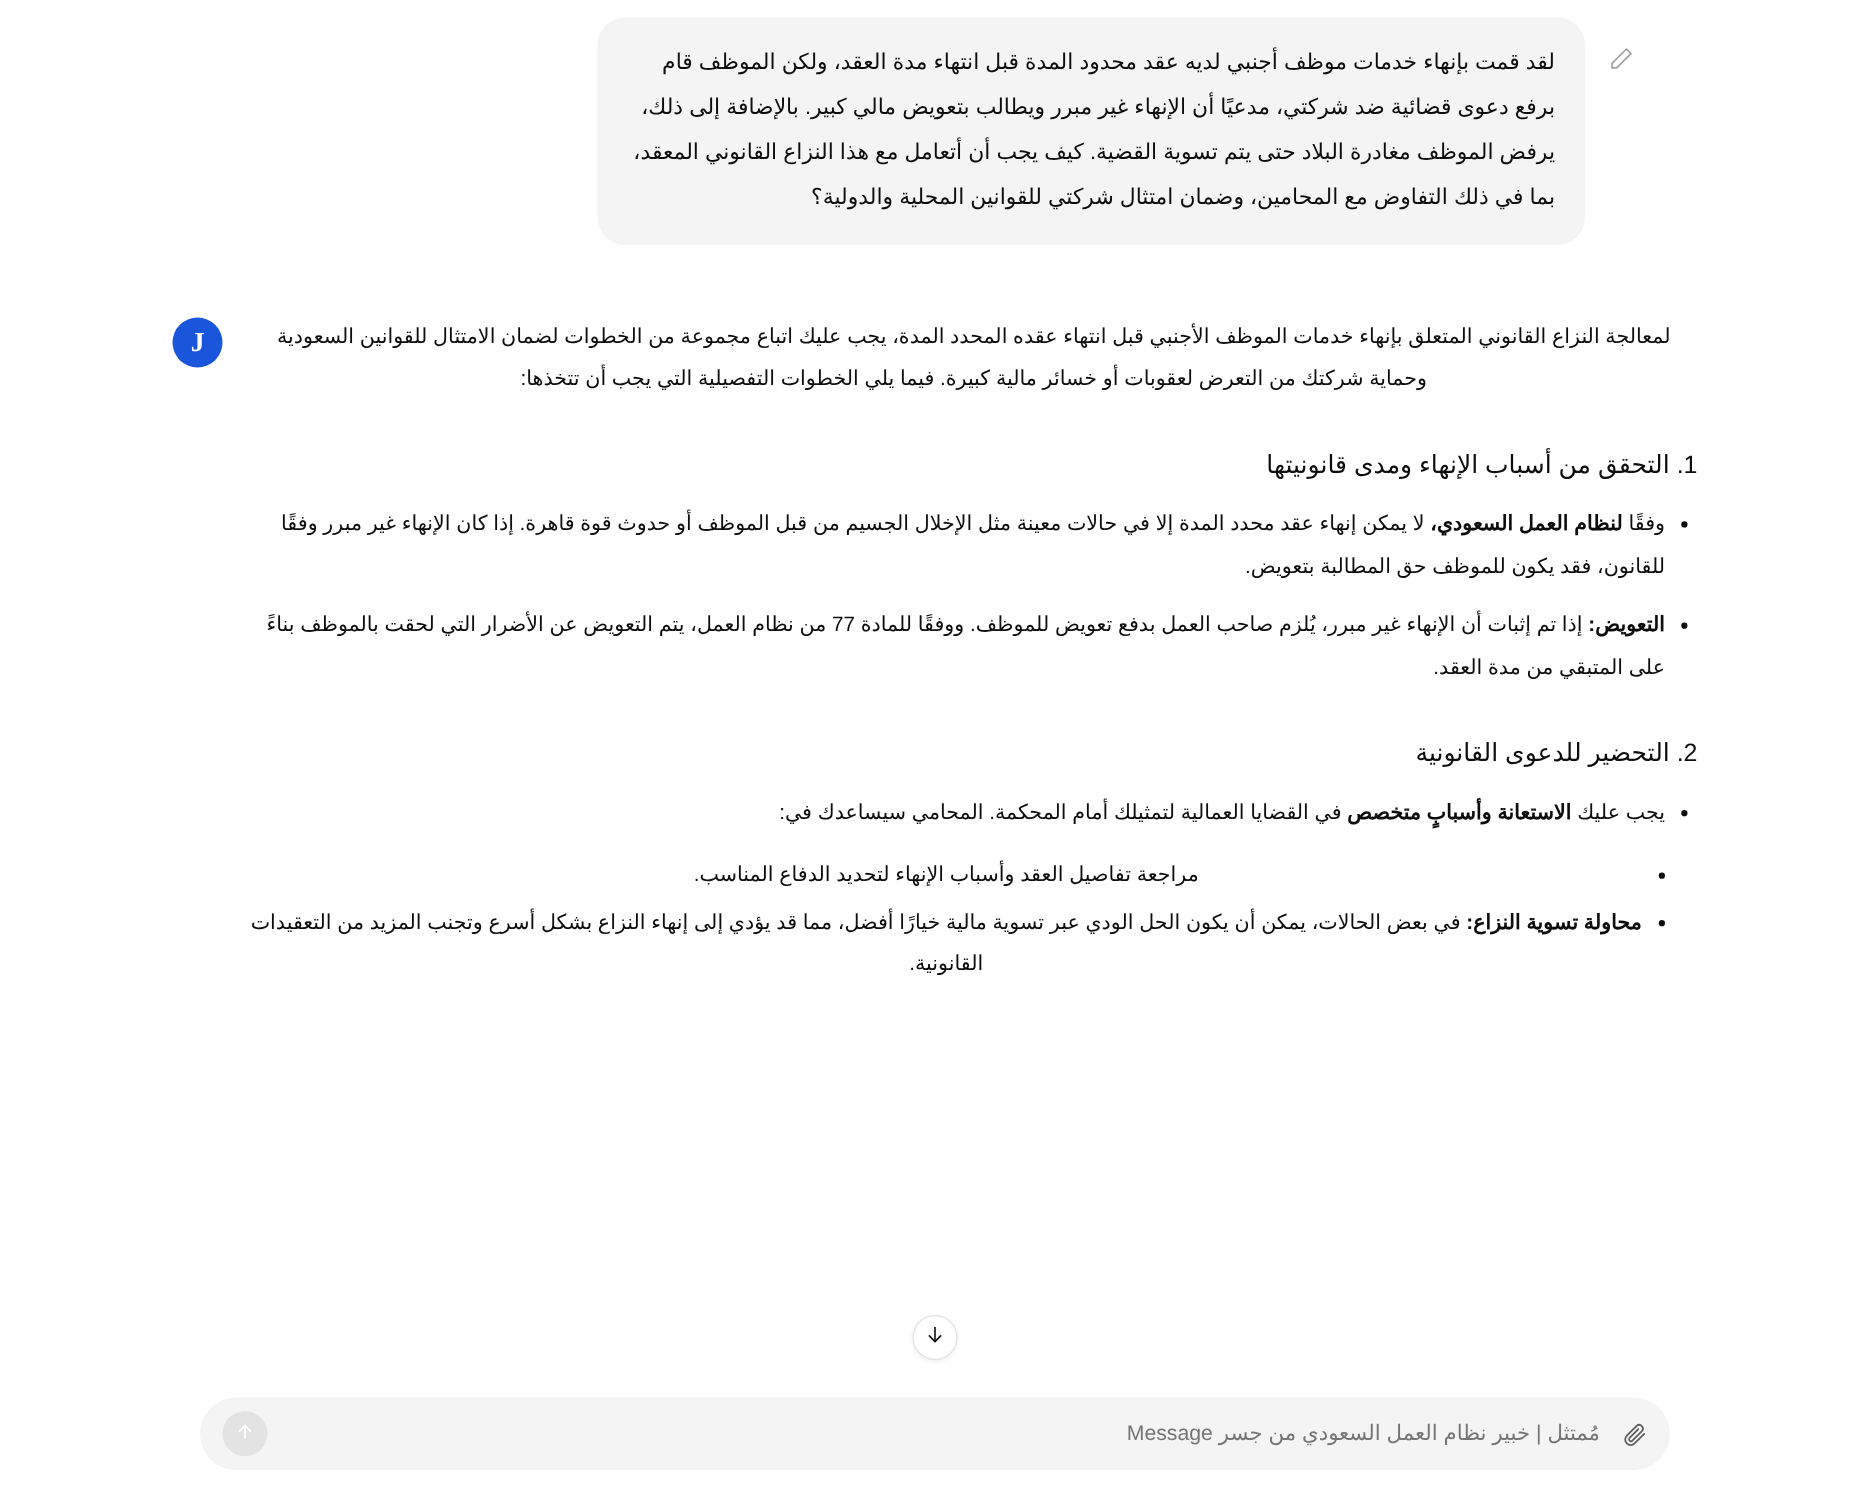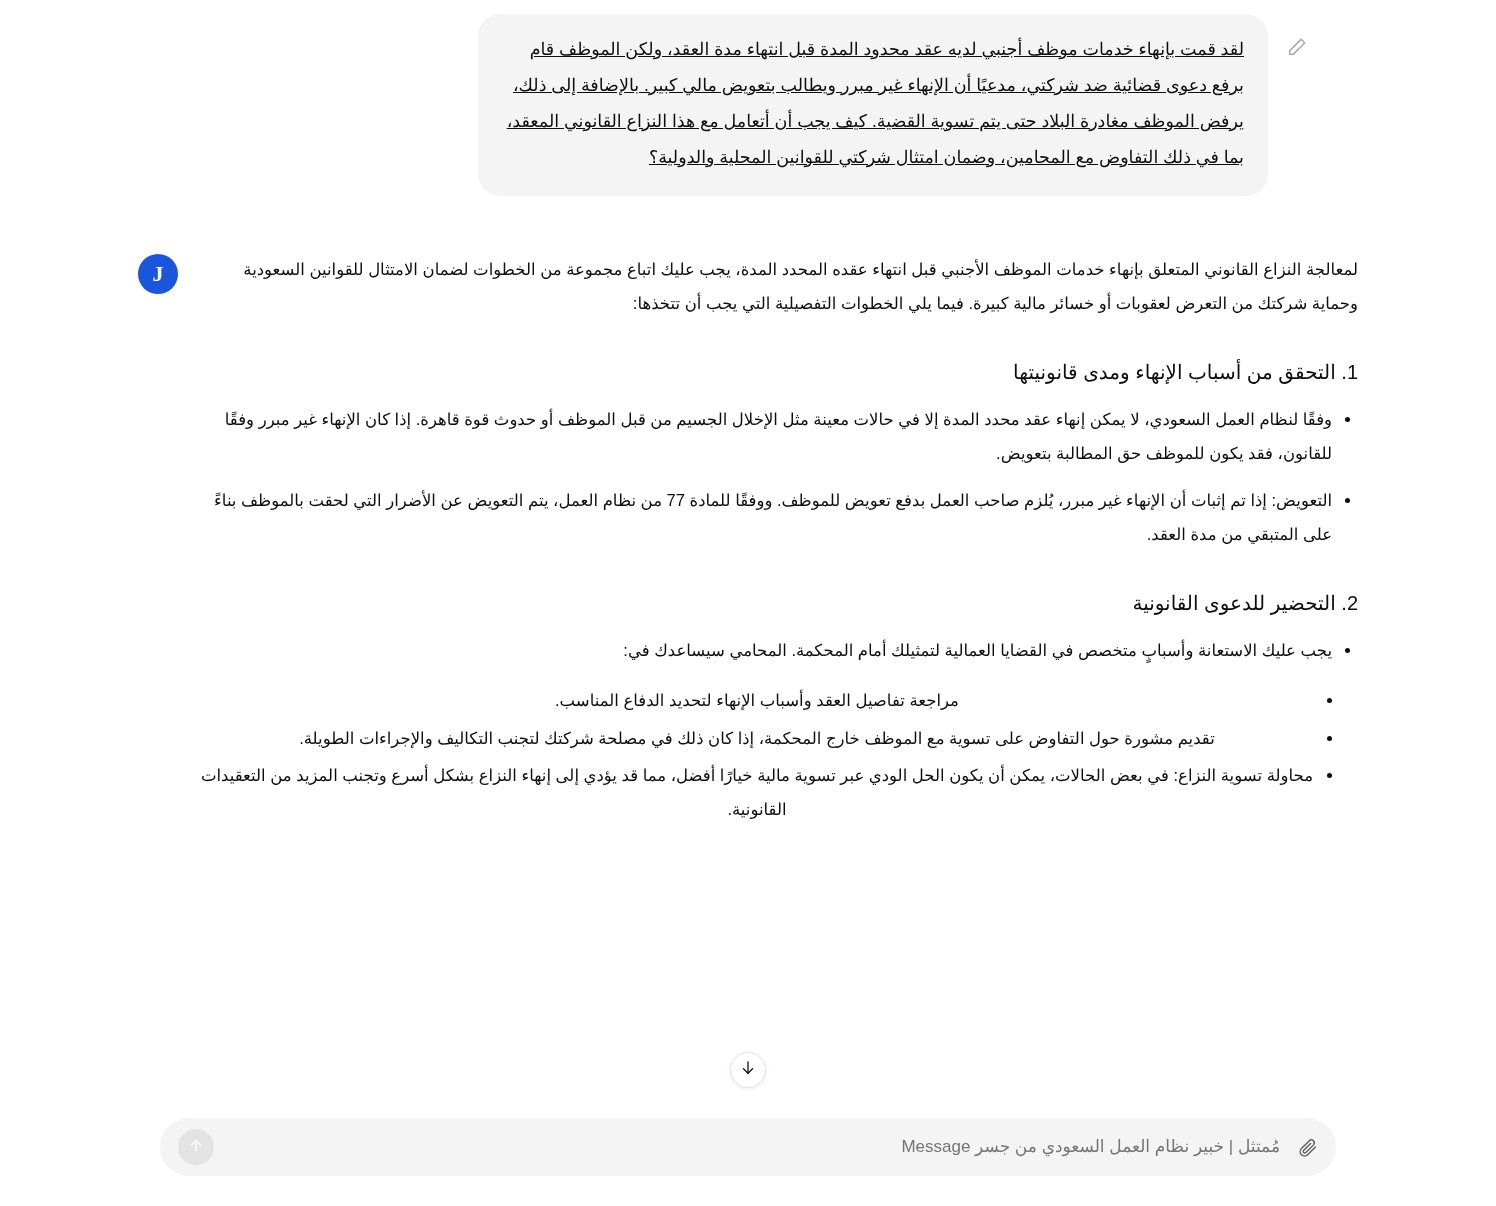--- a/index.html
+++ b/index.html
@@ -42,21 +42,20 @@
   .user-bubble {
     background: #f4f4f4;
     border-radius: 22px;
     padding: 18px 24px 20px 24px;
     font-size: 17.5px;
     line-height: 2.05;
     color: #0d0d0d;
     text-align: right;
     max-width: 790px;
     direction: rtl;
-    text-decoration: underline;
   }
   .edit-icon {
     margin-top: 22px;
     width: 22px;
     height: 22px;
     color: #8f8f8f;
     flex: 0 0 auto;
     opacity: .85;
   }
 
@@ -90,20 +89,21 @@
     text-align: right;
     direction: rtl;
     color: #0d0d0d;
     font-size: 16.5px;
     line-height: 2.0;
     padding-left: 8px;
   }
   .assistant-body p.intro {
     margin: 0 0 10px 0;
     line-height: 2.1;
+    text-align: center;
   }
   .assistant-body h3 {
     font-size: 20px;
     font-weight: normal;
     margin: 34px 0 14px 0;
     line-height: 1.7;
   }
   ul.bullets {
     list-style: none;
     margin: 0;
@@ -126,21 +126,21 @@
     background: #0d0d0d;
   }
   ul.bullets.sub {
     margin-right: 18px;
     margin-top: 16px;
   }
   ul.bullets.sub > li {
     margin: 4px 0;
     text-align: center;
   }
-  b { font-weight: normal; }
+  b { font-weight: bold; }
 
   
   .scroll-down {
     position: absolute;
     left: 50%;
     transform: translateX(-50%);
     bottom: 118px;
     width: 36px;
     height: 36px;
     border-radius: 50%;
@@ -253,23 +253,20 @@
 
         <h3>2. التحضير للدعوى القانونية</h3>
         <ul class="bullets">
           <li>
             <span>يجب عليك </span><b>الاستعانة وأسبابٍ متخصص</b><span> في القضايا العمالية لتمثيلك أمام المحكمة. المحامي سيساعدك في:</span>
           </li>
         </ul>
         <ul class="bullets sub">
           <li>
             <span>مراجعة تفاصيل العقد وأسباب الإنهاء لتحديد الدفاع المناسب.</span><b></b><span></span>
-          </li>
-          <li>
-            <span>تقديم مشورة حول </span><b>التفاوض على تسوية</b><span> مع الموظف خارج المحكمة، إذا كان ذلك في مصلحة شركتك لتجنب التكاليف والإجراءات الطويلة.</span>
           </li>
           <li>
             <span></span><b>محاولة تسوية النزاع:</b><span> في بعض الحالات، يمكن أن يكون الحل الودي عبر تسوية مالية خيارًا أفضل، مما قد يؤدي إلى إنهاء النزاع بشكل أسرع وتجنب المزيد من التعقيدات القانونية.</span>
           </li>
         </ul>
 
       </div>
     </div>
   </div>
 

